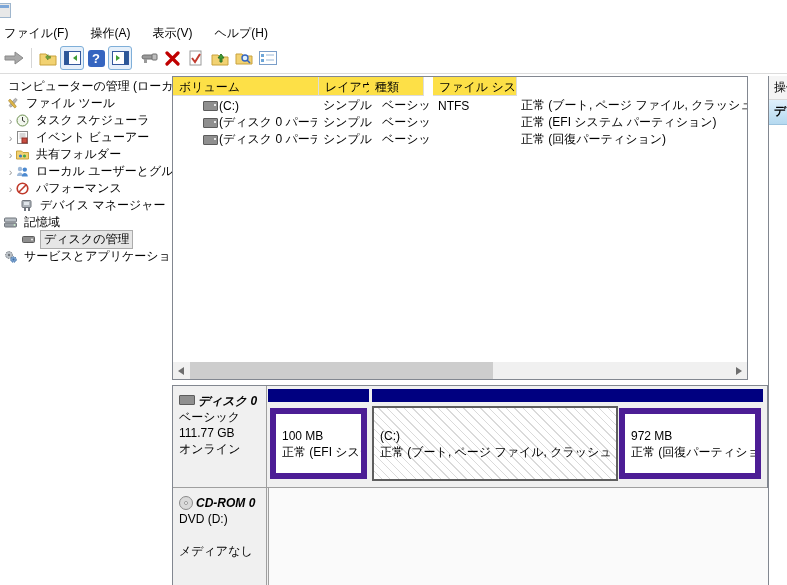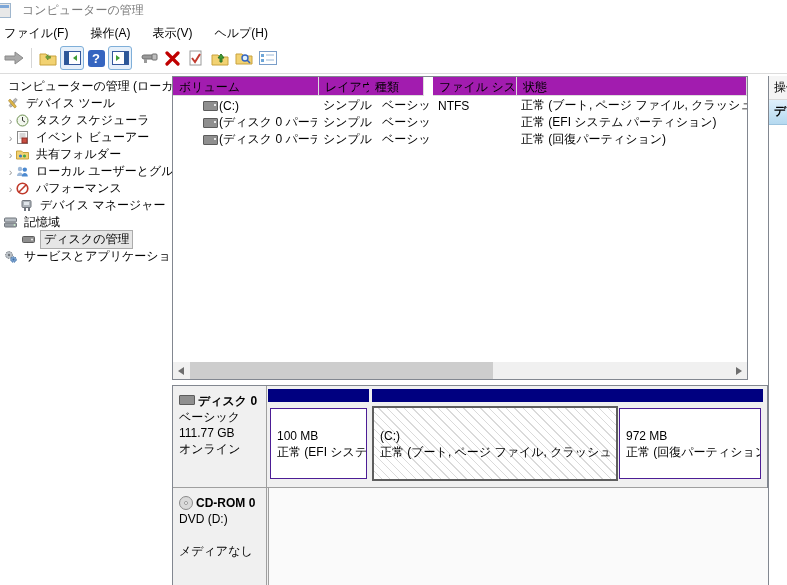--- a/index.html
+++ b/index.html
@@ -21,54 +21,53 @@
   .helpbox{width:17px;height:17px;background:#3565c0;color:#fff;border-radius:3px;font-weight:bold;font-size:13px;display:flex;align-items:center;justify-content:center;}
   
   #tree{position:absolute;left:0;top:74px;width:170px;height:511px;background:#fff;}
   .trow{position:absolute;left:0;height:17px;width:170px;display:flex;align-items:center;white-space:nowrap;}
   .exp{width:11px;color:#9a9a9a;font-size:11px;flex:0 0 11px;text-align:center;}
   .icon13{width:13px;height:13px;margin-right:5px;flex:0 0 13px;}
   .tlabel{padding:0 2px;}
   .tlabel.sel{background:#e6e6e6;border:1px solid #ababab;padding:0 3px;}
   
   #volpane{position:absolute;left:172px;top:76px;width:576px;height:304px;background:#fff;border:1px solid #828790;box-sizing:border-box;overflow:hidden;}
-  .vhdr{position:absolute;top:0;height:19px;background:#a21caf;border-right:1px solid #dcdcdc;border-bottom:1px solid #dcdcdc;box-sizing:border-box;padding:2px 0 0 6px;white-space:nowrap;overflow:hidden;}
+  .vhdr{position:absolute;top:0;height:19px;background:#fde047;border-right:1px solid #dcdcdc;border-bottom:1px solid #dcdcdc;box-sizing:border-box;padding:2px 0 0 6px;white-space:nowrap;overflow:hidden;}
   .vrow{position:absolute;height:17px;width:574px;display:flex;align-items:center;white-space:nowrap;}
   .vcell{position:absolute;white-space:nowrap;overflow:hidden;}
   .volicon{position:absolute;width:13px;height:8px;background:#8f8f8f;border:1px solid #5c5c5c;border-radius:1px;}
   .volicon::after{content:"";position:absolute;right:1px;top:2px;width:2px;height:2px;background:#e8e8e8;}
   
   #hscroll{position:absolute;left:0;bottom:0;width:574px;height:17px;background:#f0f0f0;}
   #hscroll .thumb{position:absolute;left:17px;top:0;width:303px;height:17px;background:#cdcdcd;}
   .sbarrow{position:absolute;top:5px;width:0;height:0;border-style:solid;}
   
   #diskpane{position:absolute;left:172px;top:385px;width:596px;height:200px;background:#f0f0f0;border:1px solid #828790;border-bottom:none;box-sizing:border-box;}
   .infobox{position:absolute;left:0;width:94px;border-right:1px solid #9f9f9f;box-sizing:border-box;padding:6px 0 0 6px;line-height:16px;white-space:nowrap;overflow:hidden;}
-  .diskname{font-weight:bold;display:inline-block;vertical-align:middle;}
+  .diskname{font-weight:bold;display:inline-block;vertical-align:middle;font-style:italic;}
   .driveicon{display:inline-block;width:14px;height:8px;background:#8f8f8f;border:1px solid #5c5c5c;border-radius:1px;vertical-align:middle;margin-right:3px;position:relative;top:-1px;}
   .cdicon{display:inline-block;width:12px;height:12px;border-radius:50%;background:#d9d9d9;border:1px solid #8a8a8a;vertical-align:middle;margin-right:3px;position:relative;}
   .cdicon::after{content:"";position:absolute;left:4px;top:4px;width:4px;height:4px;border-radius:50%;background:#fff;border:1px solid #999;box-sizing:border-box;}
   .part{position:absolute;top:3px;height:94px;}
   .pbar{position:absolute;left:0;top:0;right:0;height:13px;background:#000080;}
-  .pbody{position:absolute;left:2px;right:2px;top:19px;height:71px;background:#fff;border:1px solid #4c1d95;box-sizing:border-box;
+  .pbody{position:absolute;left:2px;right:2px;top:19px;height:71px;background:#fff;border:6px solid #4c1d95;box-sizing:border-box;
          display:flex;flex-direction:column;justify-content:center;padding:0 6px;line-height:16px;white-space:nowrap;overflow:hidden;}
   .pbody.hatched{background:repeating-linear-gradient(45deg,#ffffff 0px,#ffffff 5px,#dadada 5px,#dadada 6px);border:2px solid #5f5f5f;left:0;right:0;top:17px;height:75px;}
   #rowsep{position:absolute;left:0;top:101px;width:594px;height:1px;background:#9f9f9f;}
   #mediazone{position:absolute;left:95px;top:102px;width:499px;height:97px;background:#fafafa;border-left:1px solid #9f9f9f;}
   
   #actpane{position:absolute;left:768px;top:76px;width:60px;height:509px;background:#fff;border-left:1px solid #828790;box-sizing:border-box;}
   #actpane .ahdr{height:20px;padding:3px 0 0 5px;background:#f5f5f5;border-bottom:1px solid #d9d9d9;white-space:nowrap;}
   #actpane .asec{height:21px;padding:3px 0 0 5px;background:linear-gradient(#dff0fc,#b5d9f0);border-bottom:1px solid #9cc3de;font-weight:bold;white-space:nowrap;}
 </style>
 </head>
 <body>
 
 <div id="titlebar">
   <span class="appicon"></span>
-  <span class="ttl">コンピューターの管理</span>
 </div>
 
 <div id="menubar">
   <span class="menuitem">ファイル(F)</span>
   <span class="menuitem">操作(A)</span>
   <span class="menuitem">表示(V)</span>
   <span class="menuitem">ヘルプ(H)</span>
 </div>
 
 <div id="toolbar">
@@ -144,21 +143,21 @@
 
 <div id="tree">
   <div class="trow" style="top:4px;padding-left:6px">
     <span class="tlabel">コンピューターの管理 (ローカル)</span>
   </div>
   <div class="trow" style="top:21px;padding-left:6px">
     <span class="icon13"><svg width="13" height="13" viewBox="0 0 13 13">
           <rect x="5.2" y="0.5" width="2.6" height="10" rx="1" fill="#b8b8b8" stroke="#8a8a8a" stroke-width="0.6" transform="rotate(40 6.5 6.5)"></rect>
           <rect x="5.2" y="1.5" width="2.4" height="10" rx="1" fill="#e0b74a" stroke="#a8862e" stroke-width="0.6" transform="rotate(-40 6.5 6.5)"></rect>
         </svg></span>
-    <span class="tlabel">デバイス ツール</span>
+    <span class="tlabel">ファイル ツール</span>
   </div>
   <div class="trow" style="top:38px;padding-left:5px">
     <span class="exp">›</span>
     <span class="icon13"><svg width="13" height="13" viewBox="0 0 13 13">
           <circle cx="6.5" cy="6.5" r="5.5" fill="#f2f7ee" stroke="#6c8f4f"></circle>
           <path d="M6.5 3v3.5L9 8" stroke="#333" fill="none"></path>
         </svg></span>
     <span class="tlabel">タスク スケジューラ</span>
   </div>
   <div class="trow" style="top:55px;padding-left:5px">
@@ -231,21 +230,20 @@
     <span class="tlabel">サービスとアプリケーション</span>
   </div>
 </div>
 
 <div id="volpane">
 
   <div class="vhdr" style="left:0;width:146px">ボリューム</div>
   <div class="vhdr" style="left:146px;width:59px">レイアウト</div>
   <div class="vhdr" style="left:196px;width:55px">種類</div>
   <div class="vhdr" style="left:260px;width:84px">ファイル システム</div>
-  <div class="vhdr" style="left:344px;width:230px">状態</div>
 
   <div class="vrow" style="top:20px">
     <span class="volicon" style="left:30px"></span>
     <span class="vcell" style="left:46px;width:98px">(C:)</span>
     <span class="vcell" style="left:150px;width:53px">シンプル</span>
     <span class="vcell" style="left:209px;width:49px">ベーシック</span>
     <span class="vcell" style="left:265px;width:77px">NTFS</span>
     <span class="vcell" style="left:348px;width:226px">正常 (ブート, ページ ファイル, クラッシュ ダンプ, ベーシック データ パーティション)</span>
   </div>
 

